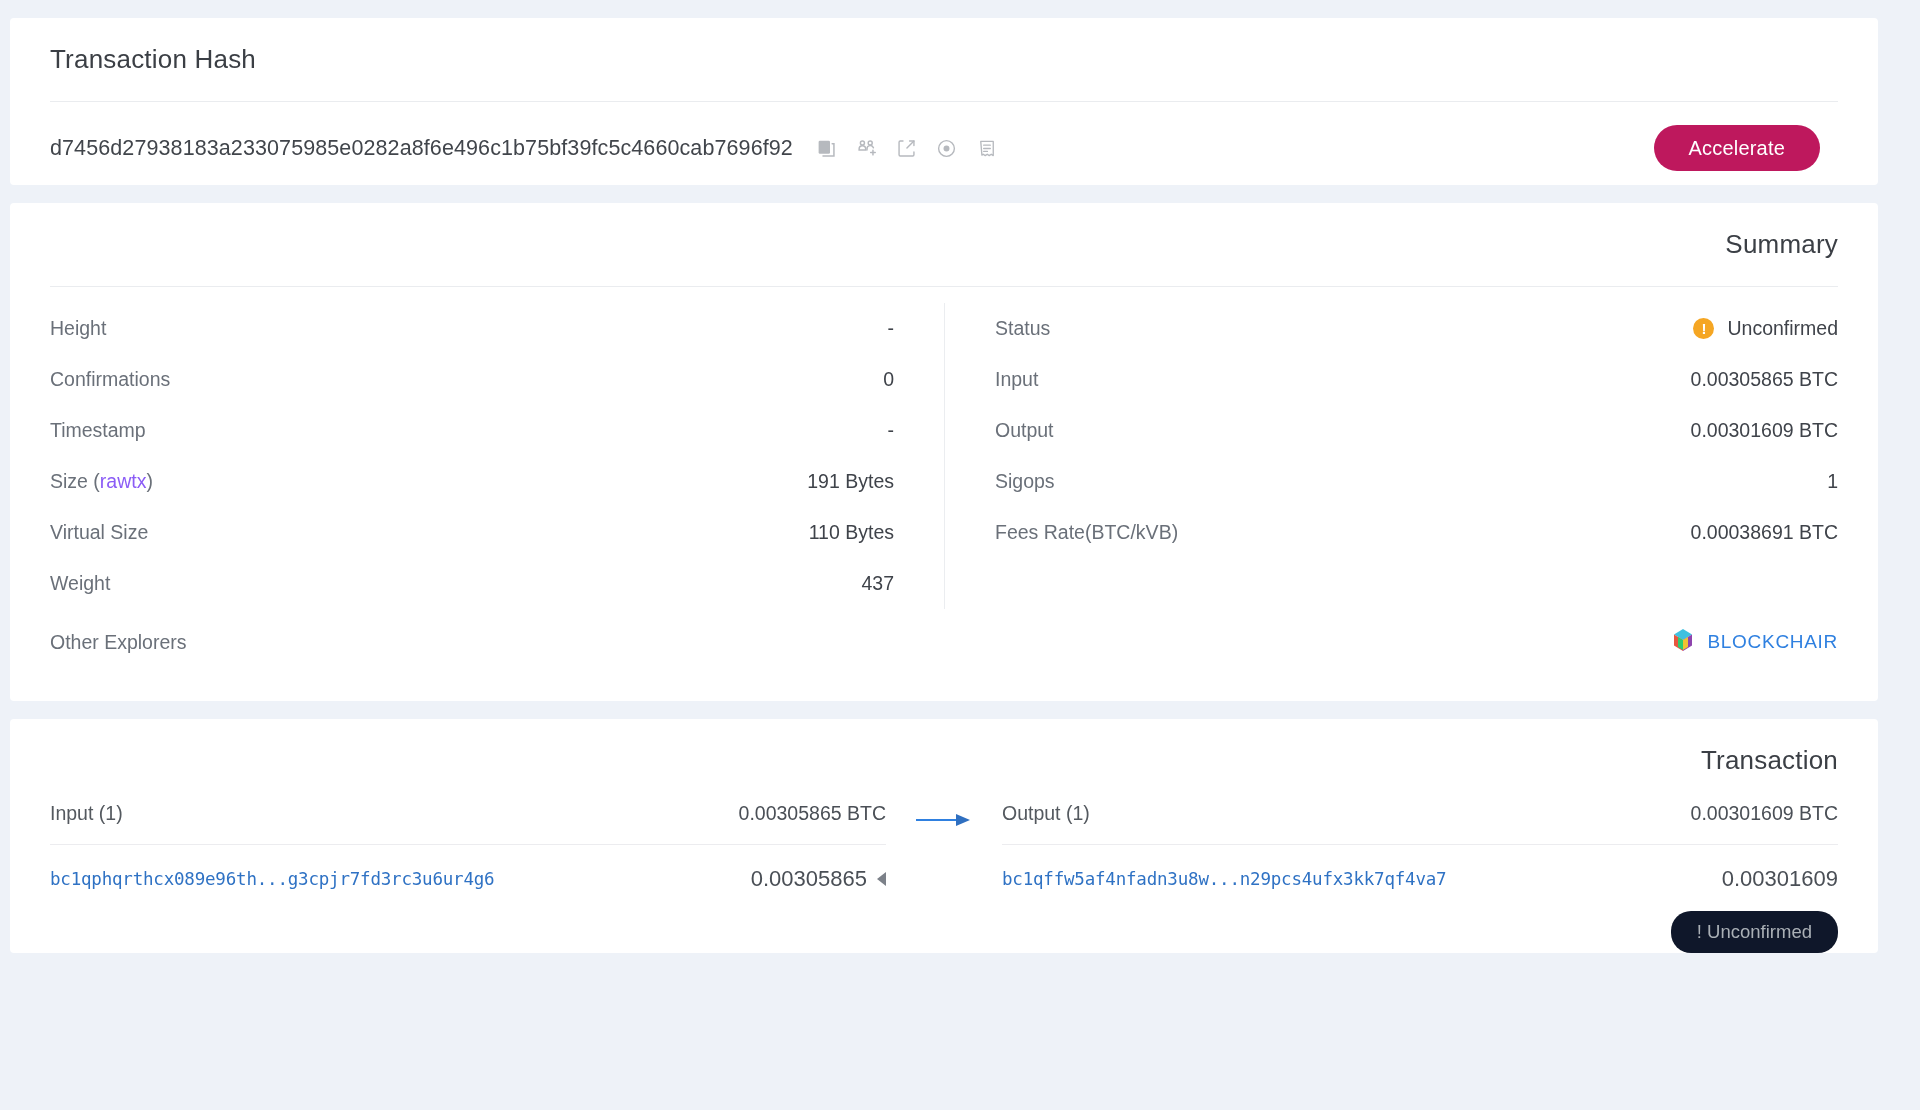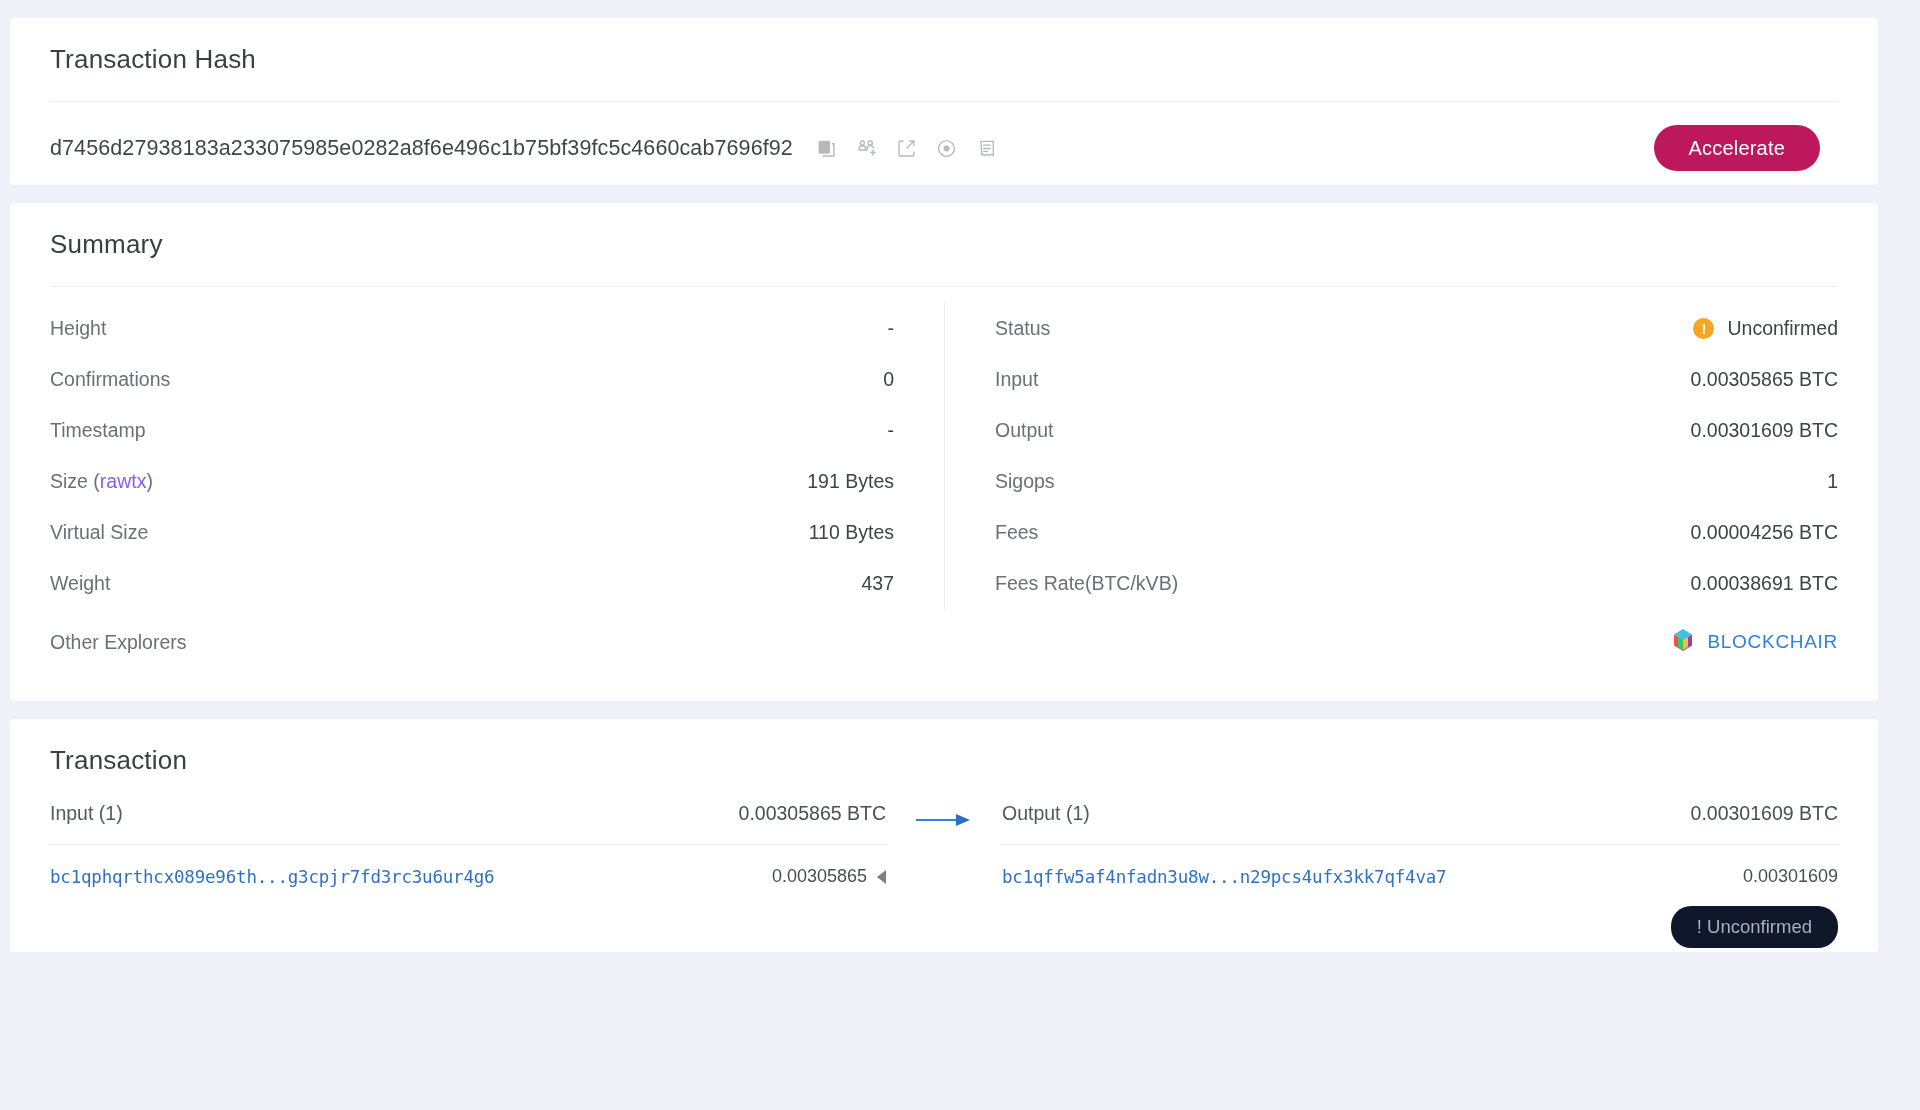--- a/index.html
+++ b/index.html
@@ -22,21 +22,21 @@
 
   
   .card {
     background: #ffffff;
     margin: 18px auto;
     width: 1868px;
     margin-left: 10px;
     border-radius: 4px;
   }
 
-  .card + .card { margin-top: 15px; }
+  .card + .card { margin-top: 15px; text-align: right; }
 
   .card-inner { padding: 0 40px; }
 
   .section-title {
     font-size: 26px;
     color: #3b3f45;
     font-weight: 400;
     padding-top: 26px;
     padding-bottom: 26px;
     letter-spacing: .2px;
@@ -209,21 +209,21 @@
     font-size: 17.5px;
     color: #2f72c4;
     cursor: pointer;
     letter-spacing: -.2px;
   }
   .io-amt {
     color: #4a4f56;
     display: flex;
     align-items: center;
     gap: 10px;
-    font-size: 18px;
+    font-size: 22px;
   }
   .tri-left {
     width: 0; height: 0;
     border-top: 7px solid transparent;
     border-bottom: 7px solid transparent;
     border-right: 9px solid #7c8189;
   }
 
   .arrow {
     position: absolute;
@@ -368,24 +368,20 @@
           <div class="kv">
             <span class="k">Output</span>
             <span class="v">0.00301609 BTC</span>
           </div>
 
           <div class="kv">
             <span class="k">Sigops</span>
             <span class="v">1</span>
           </div>
 
-          <div class="kv">
-            <span class="k">Fees</span>
-            <span class="v">0.00004256 BTC</span>
-          </div>
 
           <div class="kv">
             <span class="k">Fees Rate(BTC/kVB)</span>
             <span class="v">0.00038691 BTC</span>
           </div>
 
         </div>
       </div>
 
       <div class="explorers-row">

